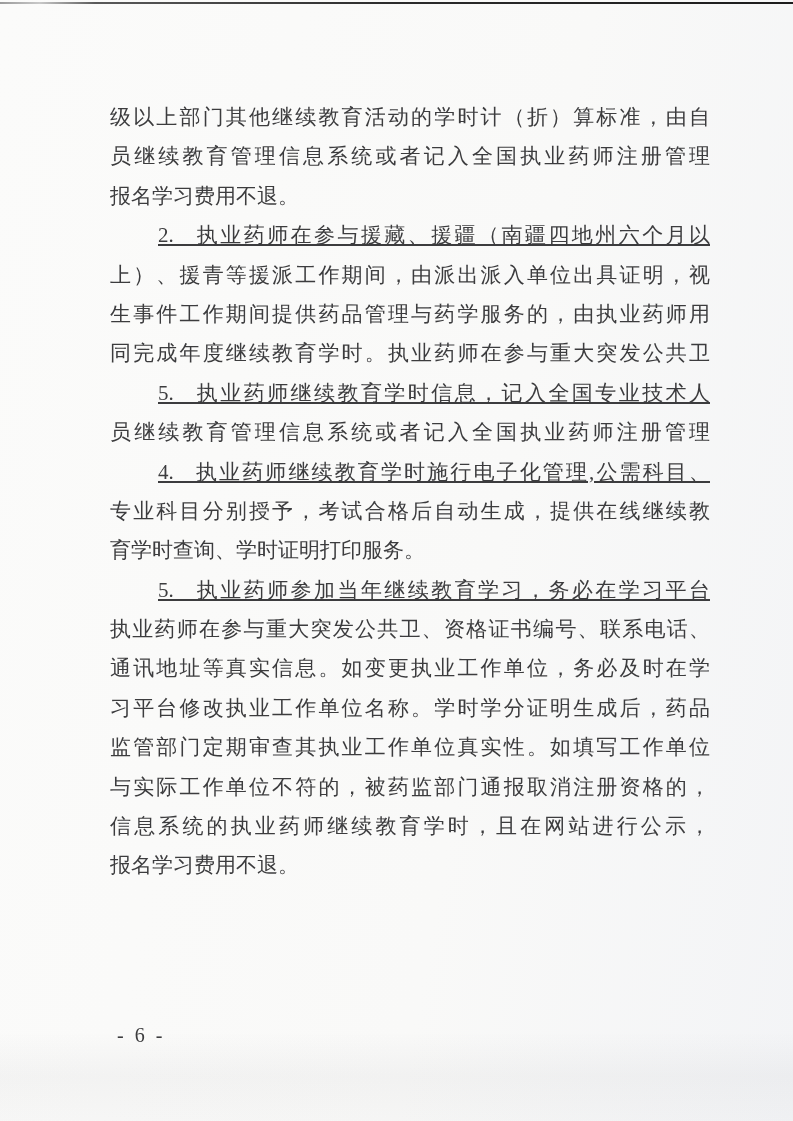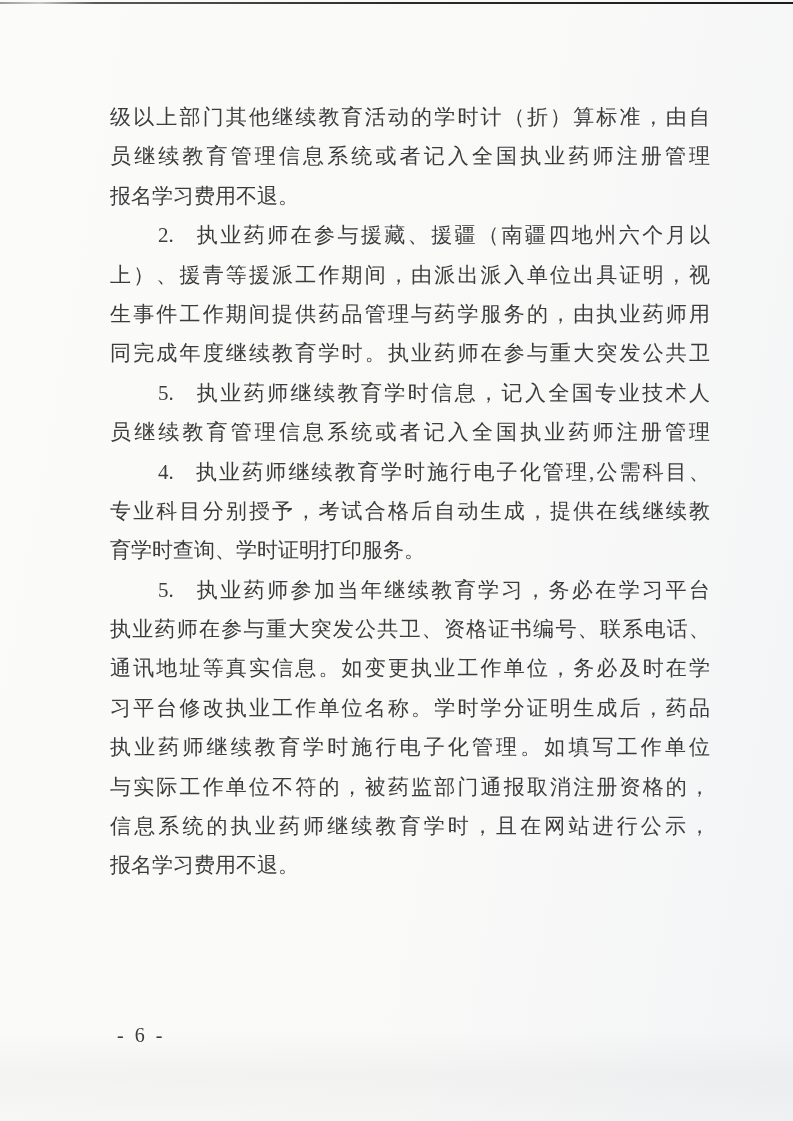--- a/index.html
+++ b/index.html
@@ -41,20 +41,21 @@
     text-align-last: justify;
     text-justify: inter-character;
     white-space: pre-wrap;
     overflow: hidden;
   }
   .line.end {
     text-align-last: left;
   }
   .line.indent {
     padding-left: 48px;
+    text-decoration: underline;
   }
   .page-number {
     position: absolute;
     left: 117px;
     top: 1023px;
     color: #3c3c3e;
     font-size: 20px;
     letter-spacing: 3px;
     line-height: 24px;
   }
@@ -75,20 +76,20 @@
     <div class="line">同完成年度继续教育学时。执业药师在参与重大突发公共卫</div>
     <div class="line indent">5.   执业药师继续教育学时信息，记入全国专业技术人</div>
     <div class="line">员继续教育管理信息系统或者记入全国执业药师注册管理</div>
     <div class="line indent">4.   执业药师继续教育学时施行电子化管理,公需科目、</div>
     <div class="line">专业科目分别授予，考试合格后自动生成，提供在线继续教</div>
     <div class="line end">育学时查询、学时证明打印服务。</div>
     <div class="line indent">5.   执业药师参加当年继续教育学习，务必在学习平台</div>
     <div class="line">执业药师在参与重大突发公共卫、资格证书编号、联系电话、</div>
     <div class="line">通讯地址等真实信息。如变更执业工作单位，务必及时在学</div>
     <div class="line">习平台修改执业工作单位名称。学时学分证明生成后，药品</div>
-    <div class="line">执业药师继续教育学时施行电子化管理。如填写工作单位</div>
+    <div class="line">监管部门定期审查其执业工作单位真实性。如填写工作单位</div>
     <div class="line">与实际工作单位不符的，被药监部门通报取消注册资格的，</div>
     <div class="line">信息系统的执业药师继续教育学时，且在网站进行公示，</div>
     <div class="line end">报名学习费用不退。</div>
   </div>
 
   <div class="page-number">- 6 -</div>
 </div>
 
 </body></html>

